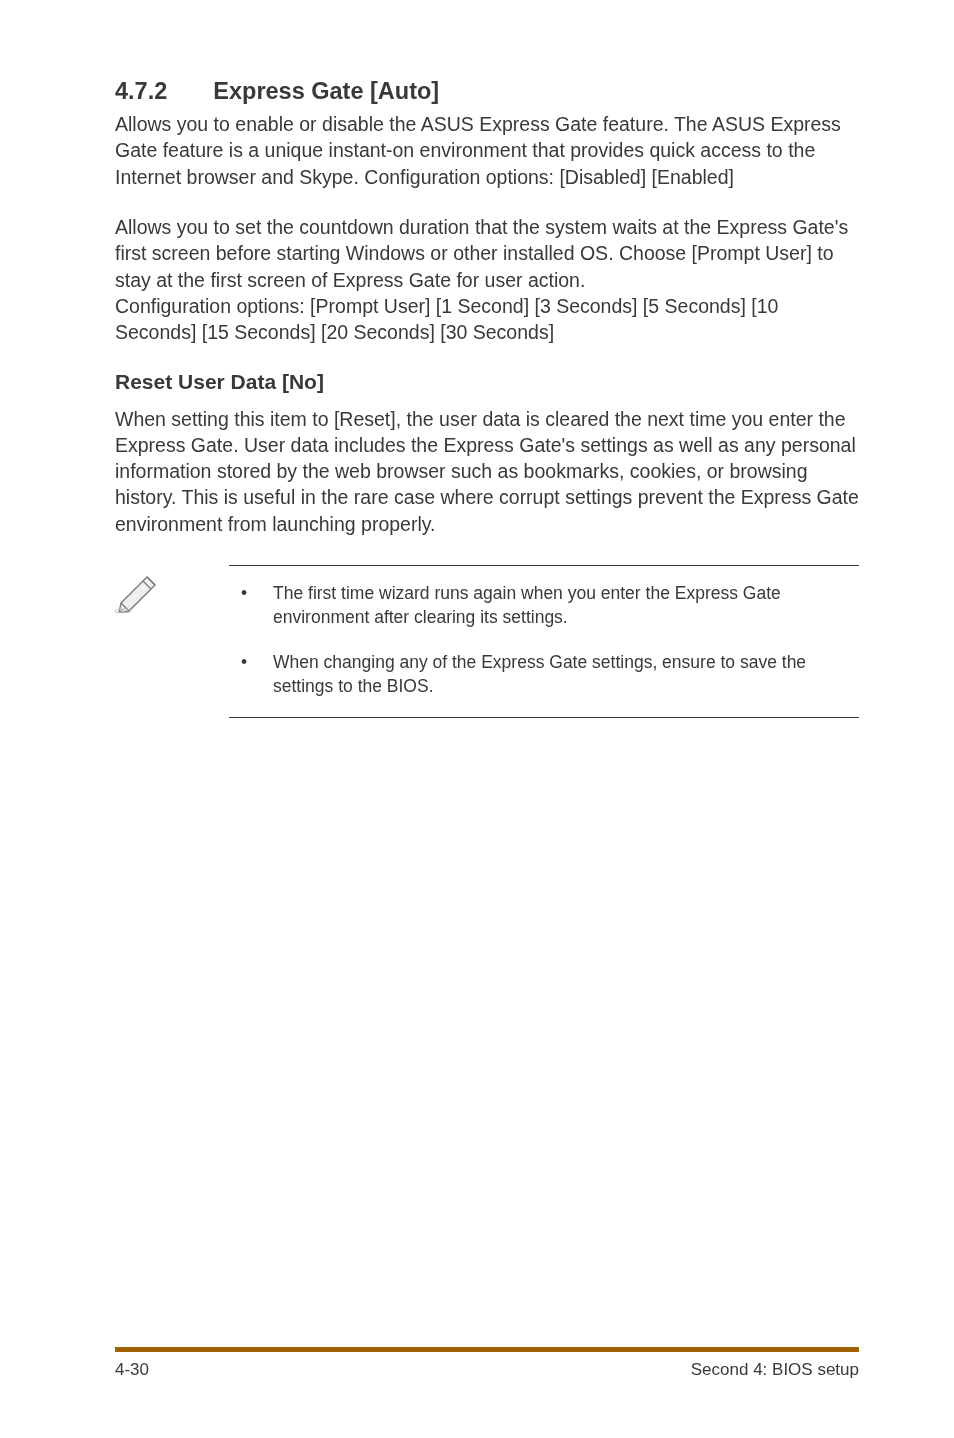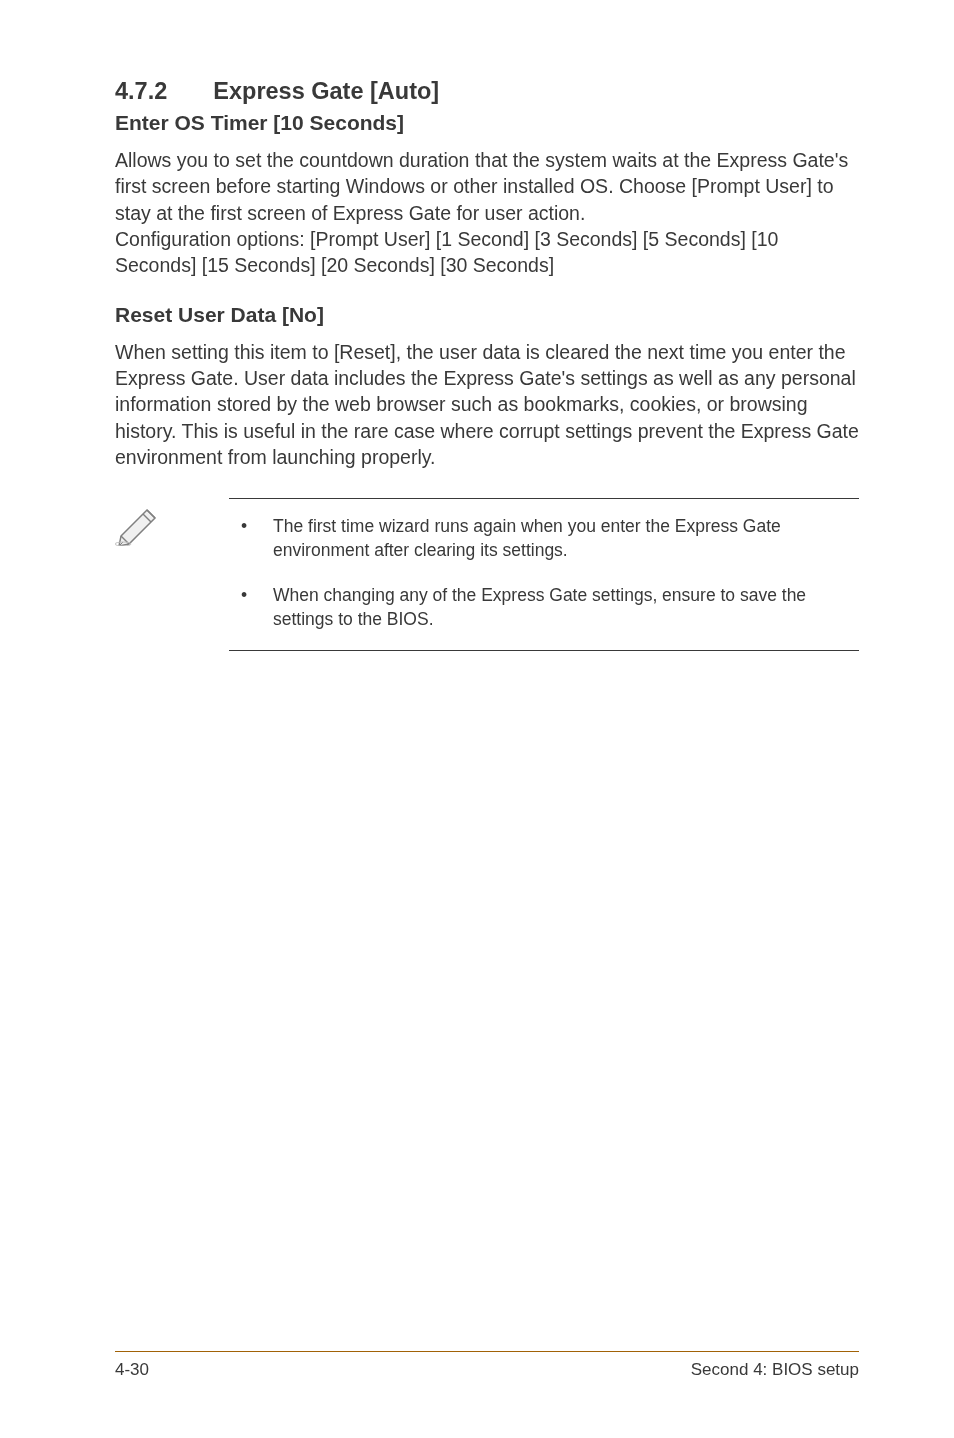--- a/index.html
+++ b/index.html
@@ -70,38 +70,38 @@
       padding-left: 12px;
     }
     .bullet-text {
       flex: 1;
     }
     .footer {
       position: absolute;
       bottom: 58px;
       left: 115px;
       right: 95px;
-      border-top: 1px solid #a16207;
+      border-top: 5px solid #a16207;
       padding-top: 8px;
       display: flex;
       justify-content: space-between;
       font-size: 17px;
     }
   </style>
 </head>
 <body>
 
 <div class="page">
 
   <div class="section-title">
     <span class="num">4.7.2</span><span>Express Gate [Auto]</span>
   </div>
 
+  <p class="body-text">Allows you to enable or disable the ASUS Express Gate feature. The ASUS Express Gate feature is a unique instant-on environment that provides quick access to the Internet browser and Skype. Configuration options: [Disabled] [Enabled]</p>
 
-  <div class="subheading">Enter OS Timer [10 Seconds]</div>
   <p class="body-text" style="white-space: pre-line;">Allows you to set the countdown duration that the system waits at the Express Gate's first screen before starting Windows or other installed OS. Choose [Prompt User] to stay at the first screen of Express Gate for user action.
 Configuration options: [Prompt User] [1 Second] [3 Seconds] [5 Seconds] [10 Seconds] [15 Seconds] [20 Seconds] [30 Seconds]</p>
 
   <div class="subheading">Reset User Data [No]</div>
   <p class="body-text">When setting this item to [Reset], the user data is cleared the next time you enter the Express Gate. User data includes the Express Gate's settings as well as any personal information stored by the web browser such as bookmarks, cookies, or browsing history. This is useful in the rare case where corrupt settings prevent the Express Gate environment from launching properly.</p>
 
   <div class="note-section">
     <div class="note-icon">
       <svg width="56" height="44" viewBox="0 0 56 44">
         <g stroke="#808080" stroke-width="1.5" fill="none">

